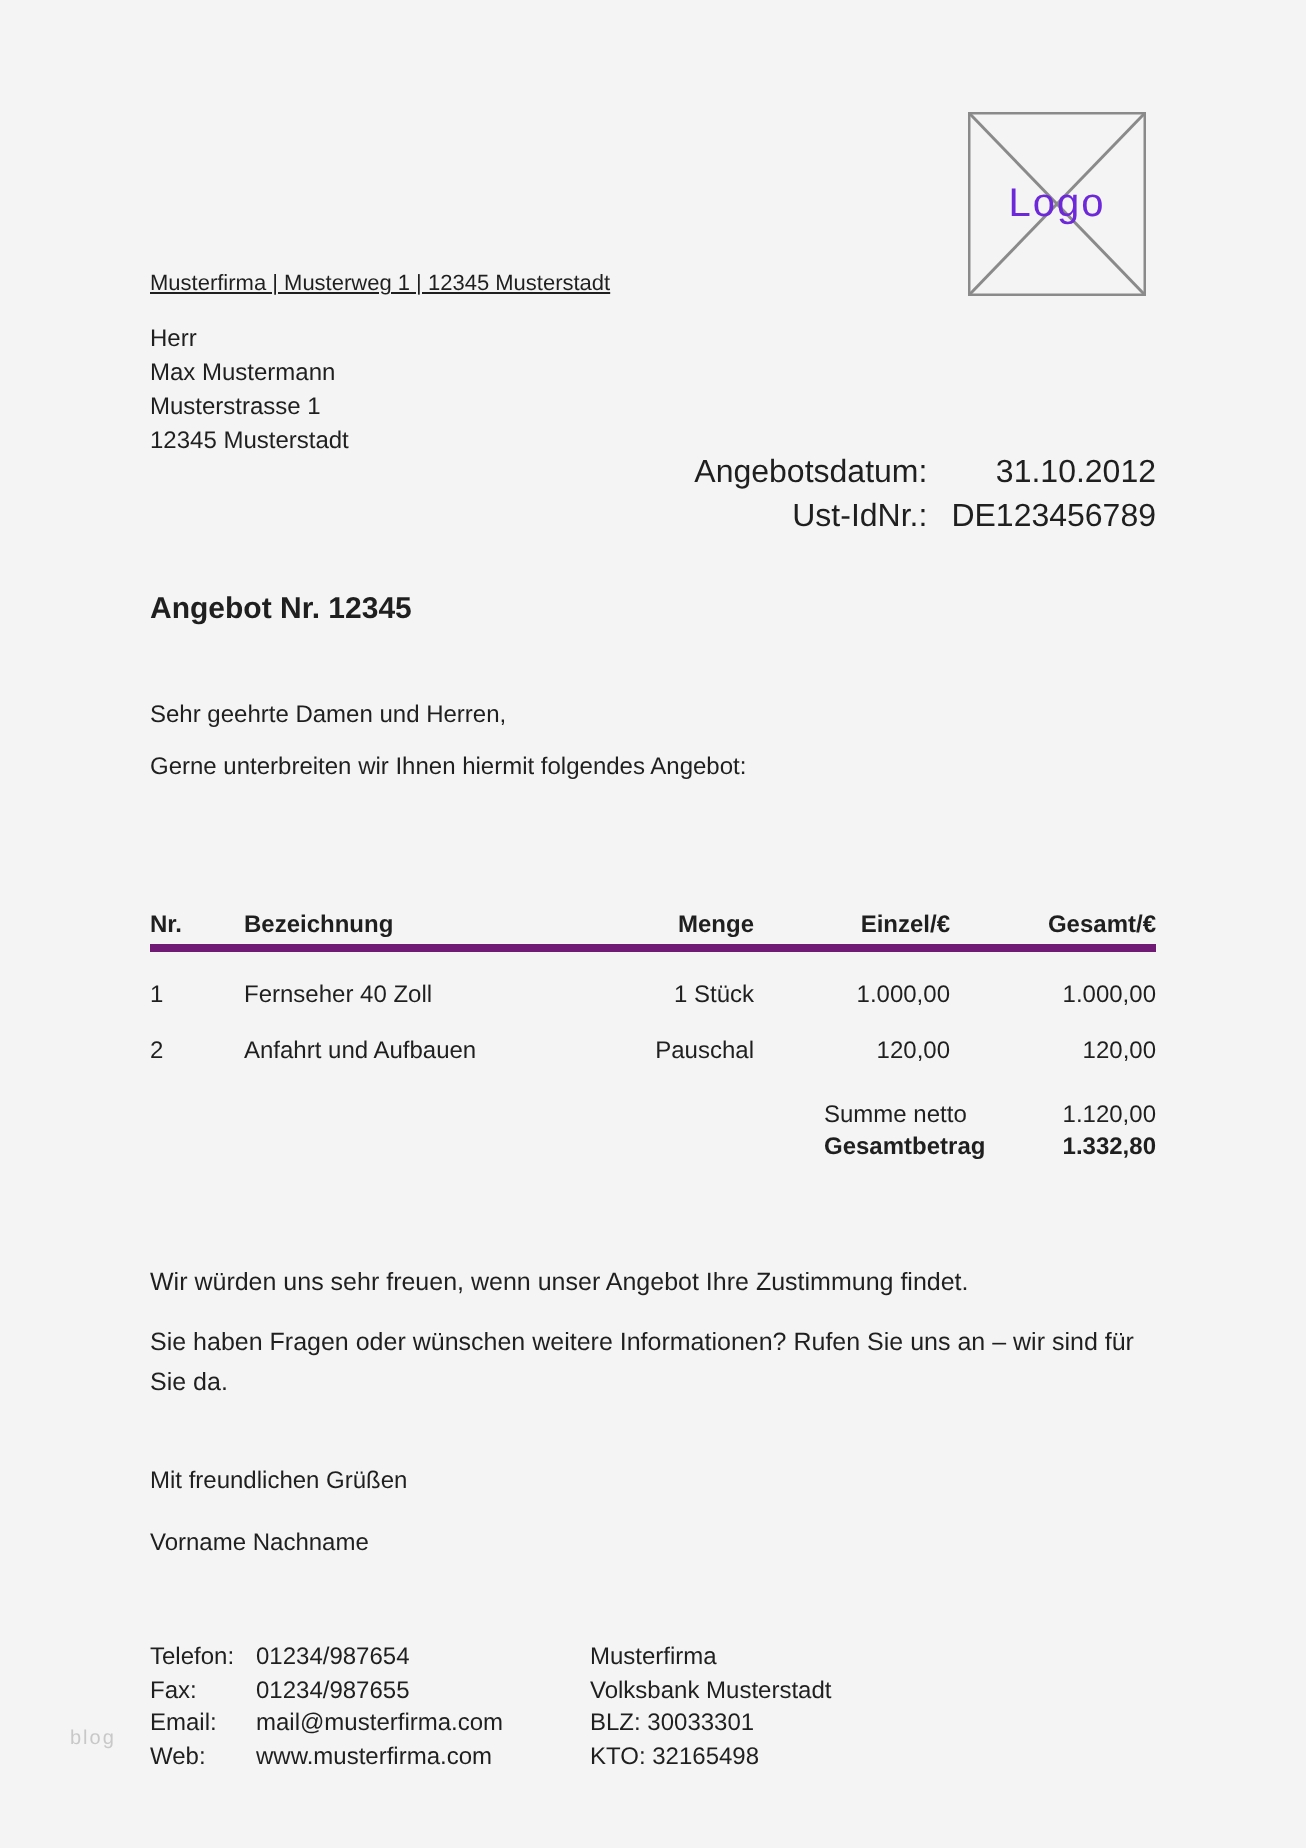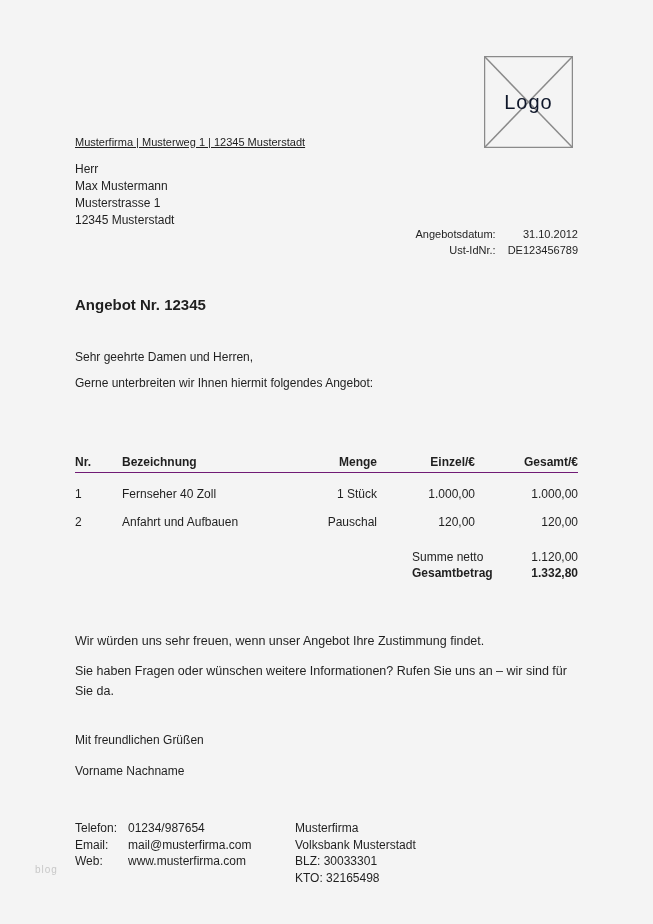--- a/index.html
+++ b/index.html
@@ -18,21 +18,21 @@
   .logo-box {
     position: absolute;
     left: 484px; top: 56px;
     width: 89px; height: 92px;
   }
   .logo-box svg { position: absolute; left: 0; top: 0; }
   .logo-label {
     position: absolute;
     left: 0; top: 0; width: 100%; height: 100%;
     display: flex; align-items: center; justify-content: center;
-    color: #0f172a;
+    color: #6d28d9;
     font-size: 20px;
     letter-spacing: 1px;
   }
 
   
   .sender-line {
     position: absolute;
     left: 75px; top: 136px;
     font-size: 11px;
     text-decoration: underline;
@@ -44,21 +44,21 @@
     position: absolute;
     left: 75px; top: 161px;
     font-size: 12px;
     line-height: 17px;
   }
 
   
   .meta {
     position: absolute;
     right: 75px; top: 228px;
-    font-size: 11px;
+    font-size: 16px;
   }
   .meta table { border-collapse: collapse; }
   .meta td { padding: 0 0 4px 0; text-align: right; white-space: nowrap; }
   .meta td.meta-label { padding-right: 12px; }
 
   
   .doc-title {
     position: absolute;
     left: 75px; top: 296px;
     font-size: 15px;
@@ -77,21 +77,21 @@
   
   .items {
     position: absolute;
     left: 75px; top: 455px;
     width: 503px;
     font-size: 12px;
   }
   .items table { width: 100%; border-collapse: collapse; table-layout: fixed; }
   .items th {
     font-weight: bold;
-    border-bottom: 1px solid #701a75;
+    border-bottom: 4px solid #701a75;
     padding: 0 0 3px 0;
     text-align: left;
     white-space: nowrap;
   }
   .items td { padding: 14px 0 0 0; white-space: nowrap; }
   .items .col-nr   { width: 47px; }
   .items .col-bez  { width: 155px; margin-top: 19px; }
   .items .col-menge{ width: 100px; text-align: right; }
   .items .col-einzel{ width: 98px; text-align: right; }
   .items .col-gesamt{ width: 103px; text-align: right; }
@@ -243,20 +243,24 @@
     <p class="sig-greeting">Mit freundlichen Grüßen</p>
     <p style="margin:0">Vorname Nachname</p>
   </div>
 
   <div class="footer-contact">
     <div class="f-row">
       <span class="f-label">Telefon:</span>
       <span>01234/987654</span>
     </div>
     <div class="f-row">
+      <span class="f-label">Fax:</span>
+      <span>01234/987655</span>
+    </div>
+    <div class="f-row">
       <span class="f-label">Email:</span>
       <span>mail@musterfirma.com</span>
     </div>
     <div class="f-row">
       <span class="f-label">Web:</span>
       <span>www.musterfirma.com</span>
     </div>
   </div>
 
   <div class="footer-bank">

